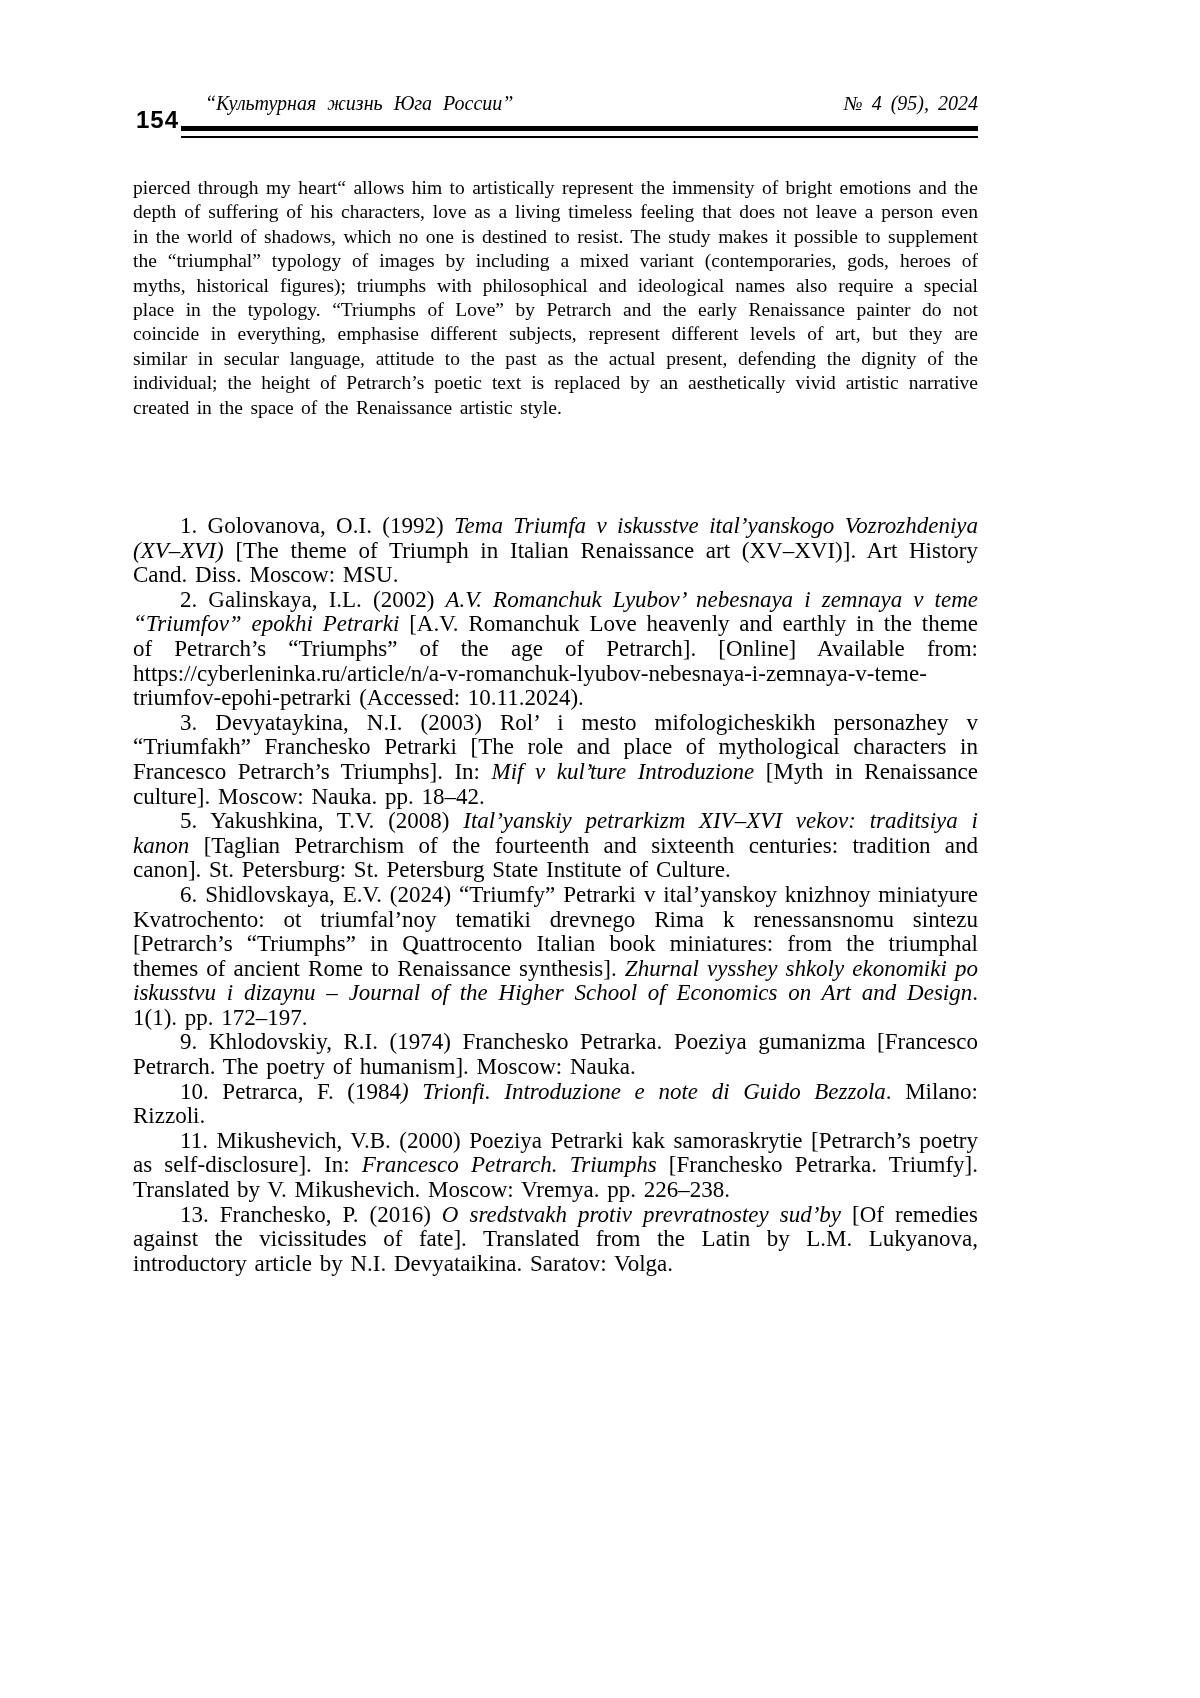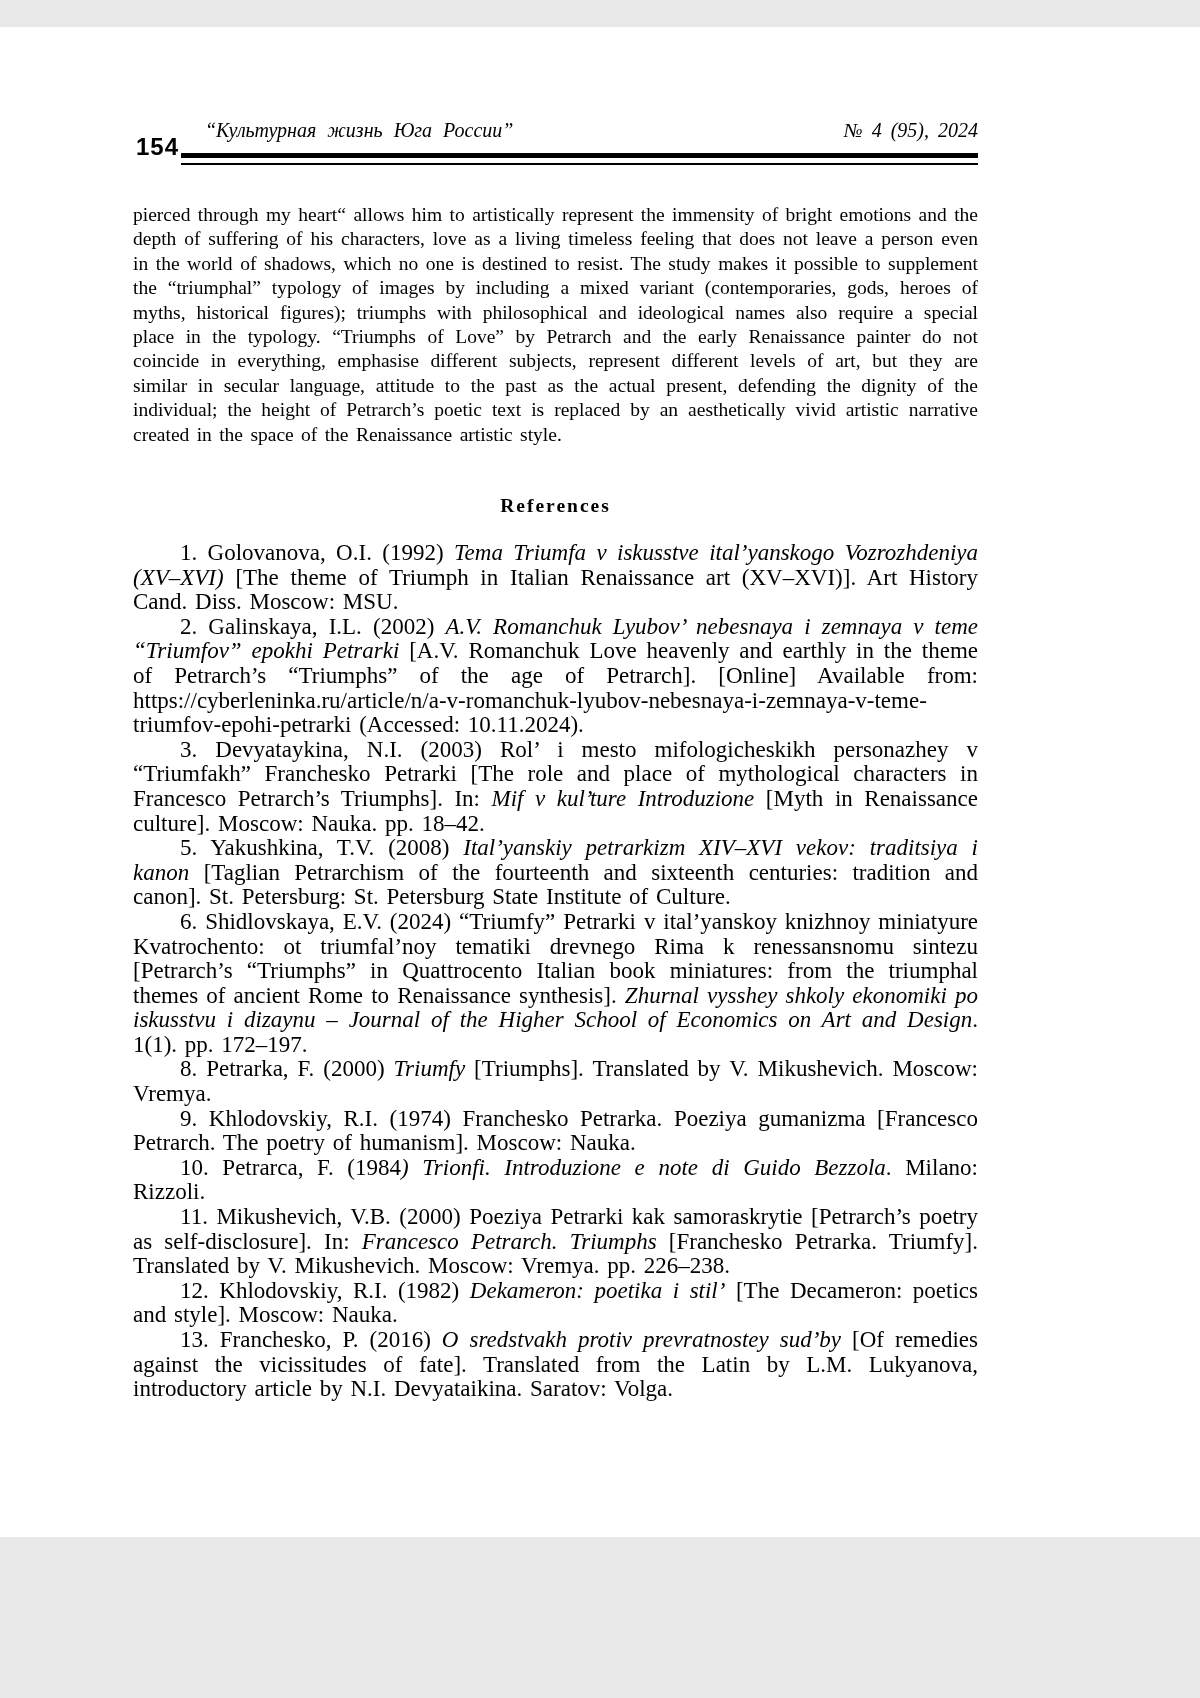--- a/index.html
+++ b/index.html
@@ -1,23 +1,22 @@
 <!DOCTYPE html>
 <html><head>
 <meta charset="utf-8">
 <style>
   html,body { margin:0; padding:0; background:#e8e8e8; }
   .page {
     position:relative;
-    width:1200px; height:1510px;
+    width:1200px; height:1698px;
     background:#ffffff;
     font-family:"Liberation Serif", serif;
     color:#000;
     overflow:hidden;
-    margin-top:27px;
   }
   
   .page-number {
     position:absolute; left:136px; top:106px;
     font-family:"Liberation Sans", sans-serif;
     font-weight:bold; font-size:24px; letter-spacing:1px;
   }
   .journal-title {
     position:absolute; left:205px; top:92px;
     font-style:italic; font-size:20px; word-spacing:6px;
@@ -66,29 +65,26 @@
 
   <div class="journal-title">“Культурная жизнь Юга России”</div>
 
   <div class="issue">№ 4 (95), 2024</div>
 
   <div class="rule-thick"></div>
   <div class="rule-thin"></div>
 
   <p class="body-paragraph">pierced through my heart“ allows him to artistically represent the immensity of bright emotions and the depth of suffering of his characters, love as a living timeless feeling that does not leave a person even in the world of shadows, which no one is destined to resist. The study makes it possible to supplement the “triumphal” typology of images by including a mixed variant (contemporaries, gods, heroes of myths, historical figures); triumphs with philosophical and ideological names also require a special place in the typology. “Triumphs of Love” by Petrarch and the early Renaissance painter do not coincide in everything, emphasise different subjects, represent different levels of art, but they are similar in secular language, attitude to the past as the actual present, defending the dignity of the individual; the height of Petrarch’s poetic text is replaced by an aesthetically vivid artistic narrative created in the space of the Renaissance artistic style.</p>
 
-  <h3 class="references-heading">References</h3>
 
   <div class="references-list">
       <p class="ref"><span>1. Golovanova, O.I. (1992) </span><span class="it">Tema Triumfa v iskusstve ital’yanskogo Vozrozhdeniya (XV–XVI)</span><span> [The theme of Triumph in Italian Renaissance art (XV–XVI)]. Art History Cand. Diss. Moscow: MSU.</span></p>
       <p class="ref"><span>2. Galinskaya, I.L. (2002) </span><span class="it">A.V. Romanchuk Lyubov’ nebesnaya i zemnaya v teme “Triumfov” epokhi Petrarki</span><span> [A.V. Romanchuk Love heavenly and earthly in the theme of Petrarch’s “Triumphs” of the age of Petrarch]. [Online] Available from: https://cyberleninka.ru/article/n/a-v-romanchuk-lyubov-nebesnaya-i-zemnaya-v-teme-triumfov-epohi-petrarki (Accessed: 10.11.2024).</span></p>
       <p class="ref"><span>3. Devyataykina, N.I. (2003) Rol’ i mesto mifologicheskikh personazhey v “Triumfakh” Franchesko Petrarki [The role and place of mythological characters in Francesco Petrarch’s Triumphs]. In: </span><span class="it">Mif v kul’ture Introduzione</span><span> [Myth in Renaissance culture]. Moscow: Nauka. pp. 18–42.</span></p>
       <p class="ref"><span>5. Yakushkina, T.V. (2008) </span><span class="it">Ital’yanskiy petrarkizm XIV–XVI vekov: traditsiya i kanon</span><span> [Taglian Petrarchism of the fourteenth and sixteenth centuries: tradition and canon]. St. Petersburg: St. Petersburg State Institute of Culture.</span></p>
       <p class="ref"><span>6. Shidlovskaya, E.V. (2024) “Triumfy” Petrarki v ital’yanskoy knizhnoy miniatyure Kvatrochento: ot triumfal’noy tematiki drevnego Rima k renessansnomu sintezu [Petrarch’s “Triumphs” in Quattrocento Italian book miniatures: from the triumphal themes of ancient Rome to Renaissance synthesis]. </span><span class="it">Zhurnal vysshey shkoly ekonomiki po iskusstvu i dizaynu – Journal of the Higher School of Economics on Art and Design</span><span>. 1(1). pp. 172–197.</span></p>
-      <p class="ref"><span>8. Petrarka, F. (2000) </span><span class="it">Triumfy</span><span> [Triumphs]. Translated by V. Mikushevich. Moscow: Vremya.</span></p>
       <p class="ref"><span>9. Khlodovskiy, R.I. (1974) Franchesko Petrarka. Poeziya gumanizma [Francesco Petrarch. The poetry of humanism]. Moscow: Nauka.</span></p>
       <p class="ref"><span>10. Petrarca, F. (1984</span><span class="it">) Trionfi. Introduzione e note di Guido Bezzola</span><span>. Milano: Rizzoli.</span></p>
       <p class="ref"><span>11. Mikushevich, V.B. (2000) Poeziya Petrarki kak samoraskrytie [Petrarch’s poetry as self-disclosure]. In: </span><span class="it">Francesco Petrarch. Triumphs</span><span> [Franchesko Petrarka. Triumfy]. Translated by V. Mikushevich. Moscow: Vremya. pp. 226–238.</span></p>
-      <p class="ref"><span>12. Khlodovskiy, R.I. (1982) </span><span class="it">Dekameron: poetika i stil’</span><span> [The Decameron: poetics and style]. Moscow: Nauka.</span></p>
       <p class="ref"><span>13. Franchesko, P. (2016) </span><span class="it">O sredstvakh protiv prevratnostey sud’by</span><span> [Of remedies against the vicissitudes of fate]. Translated from the Latin by L.M. Lukyanova, introductory article by N.I. Devyataikina. Saratov: Volga.</span></p>
     </div>
 
 </div>
 
 </body></html>

